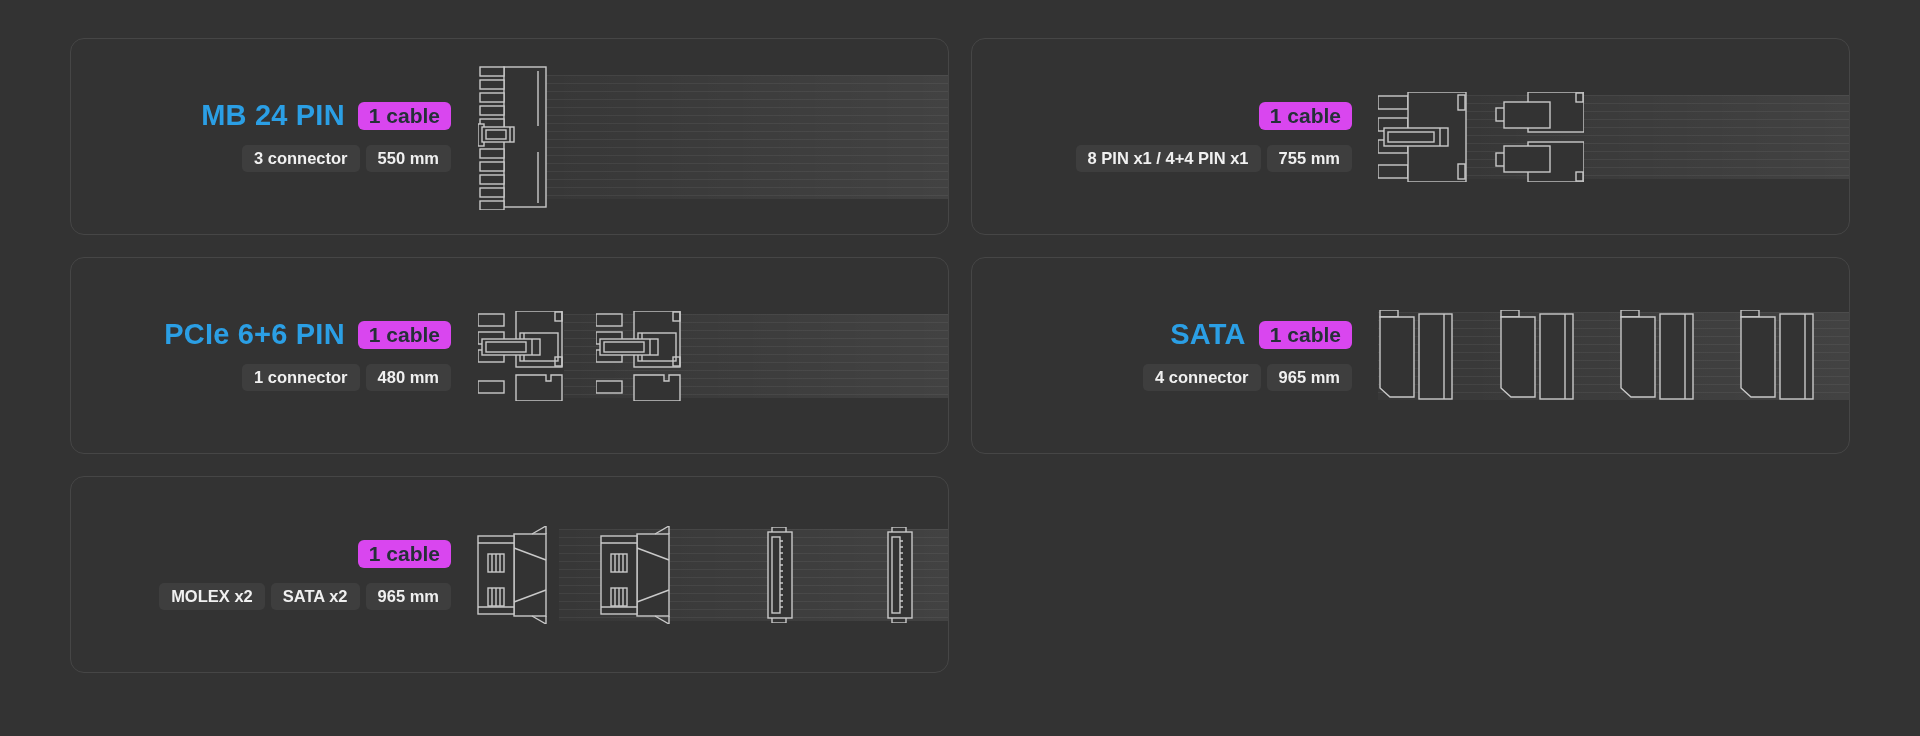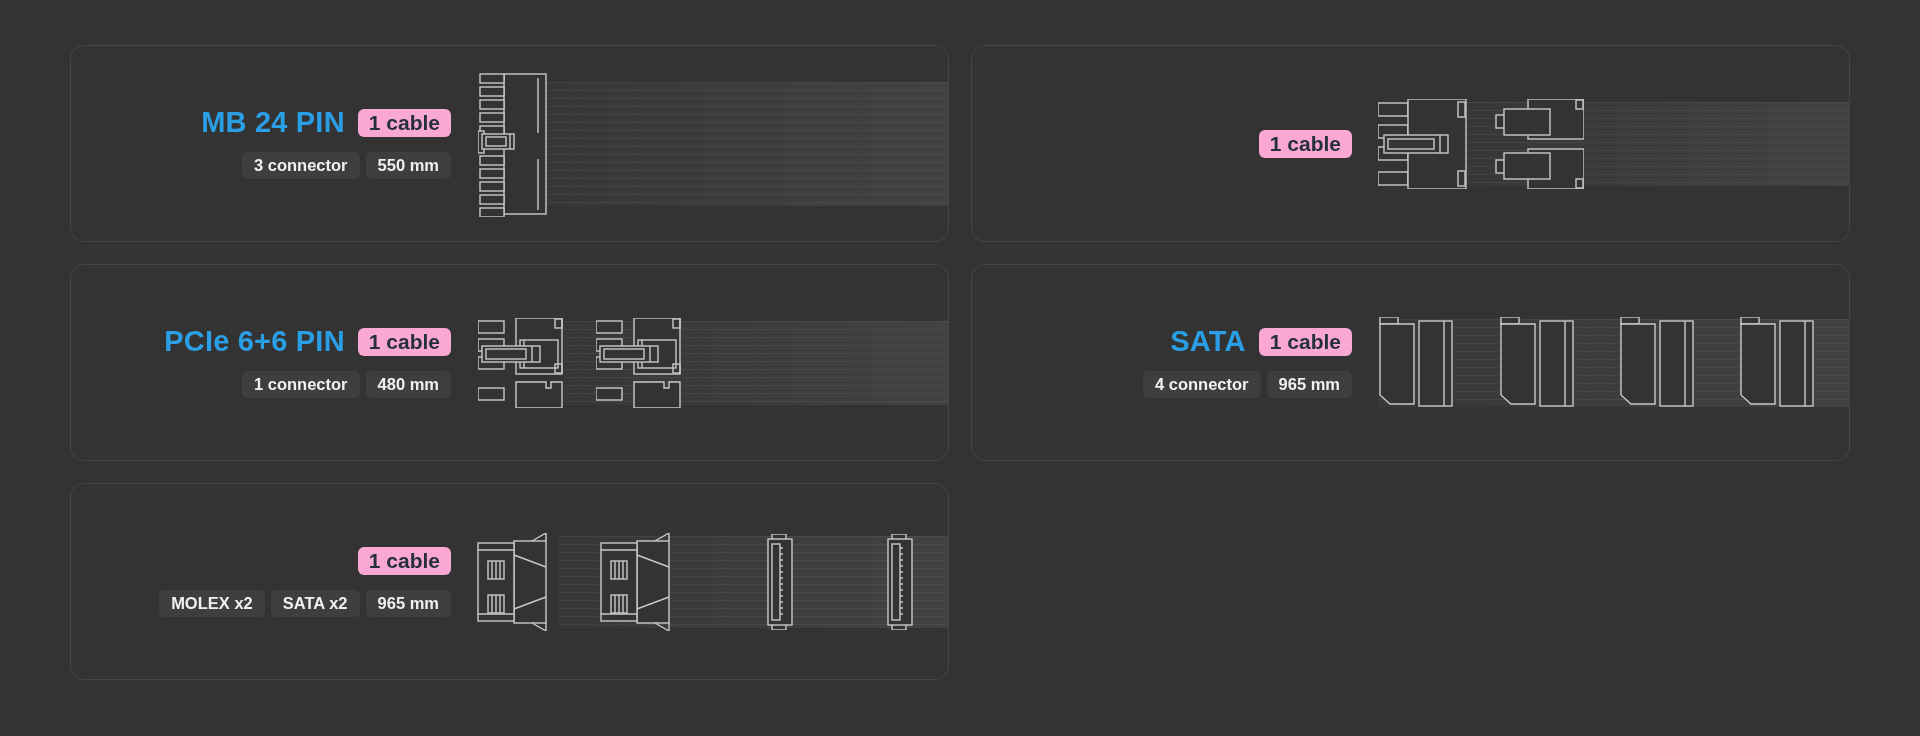--- a/index.html
+++ b/index.html
@@ -7,21 +7,21 @@
     width:1920px;height:736px;
     background:#333333;
     font-family:"Liberation Sans","DejaVu Sans",sans-serif;
     overflow:hidden;position:relative;
   }
   .grid{
     position:absolute;left:70px;top:38px;
     display:grid;
     grid-template-columns:879px 879px;
     grid-auto-rows:197px;
-    column-gap:22px;row-gap:22px;margin-top:7px;
+    column-gap:22px;row-gap:22px;
   }
   .card{
     position:relative;
     background:#333333;
     border:1px solid #464646;
     border-radius:14px;
     overflow:hidden;
     box-sizing:border-box;
   }
   .info{
@@ -30,21 +30,21 @@
     gap:15px;z-index:3;
   }
   .title-row{display:flex;align-items:center;gap:13px;justify-content:flex-end;}
   .title{
     color:#2B9FE5;font-size:29px;line-height:29px;font-weight:bold;
     text-align:right;letter-spacing:0.2px;
   }
   .title span{display:block;}
   .title span:empty{display:none;}
   .badge{
-    background:#f9a8d4;color:#263038;
+    background:#d946ef;color:#263038;
     font-size:21px;font-weight:bold;line-height:21px;
     padding:3px 11px 4px;border-radius:6px;white-space:nowrap;
   }
   .chips{display:flex;gap:6px;justify-content:flex-end;}
   .chip{
     background:#3E3E3E;color:#F0F0F0;
     font-size:16.5px;font-weight:bold;line-height:17px;
     padding:5px 12px;border-radius:5px;white-space:nowrap;
   }
   .chip:empty{display:none;}
@@ -100,20 +100,24 @@
         <rect class="s" x="8" y="66" width="20" height="9"></rect>
         <path class="s" d="M32,63 V78"></path>
       </svg>
     </div>
   </div>
 
   <div class="card">
     <div class="info">
       <div class="title-row">
         <span class="badge">1 cable</span>
+      </div>
+      <div class="chips">
+        <span class="chip">8 PIN x1 / 4+4 PIN x1</span>
+        <span class="chip">755 mm</span>
       </div>
     </div>
     <div class="art">
       <div class="ribbon" style="left:92px;height:84px;"></div>
       <svg class="conn" style="left:6px;" width="206" height="90" viewBox="0 0 206 90">
         <rect class="f" x="0" y="4" width="30" height="13"></rect>
         <rect class="f" x="0" y="26" width="30" height="13"></rect>
         <rect class="f" x="0" y="48" width="30" height="13"></rect>
         <rect class="f" x="0" y="73" width="30" height="13"></rect>
         <rect class="f" x="30" y="0" width="58" height="90"></rect>

